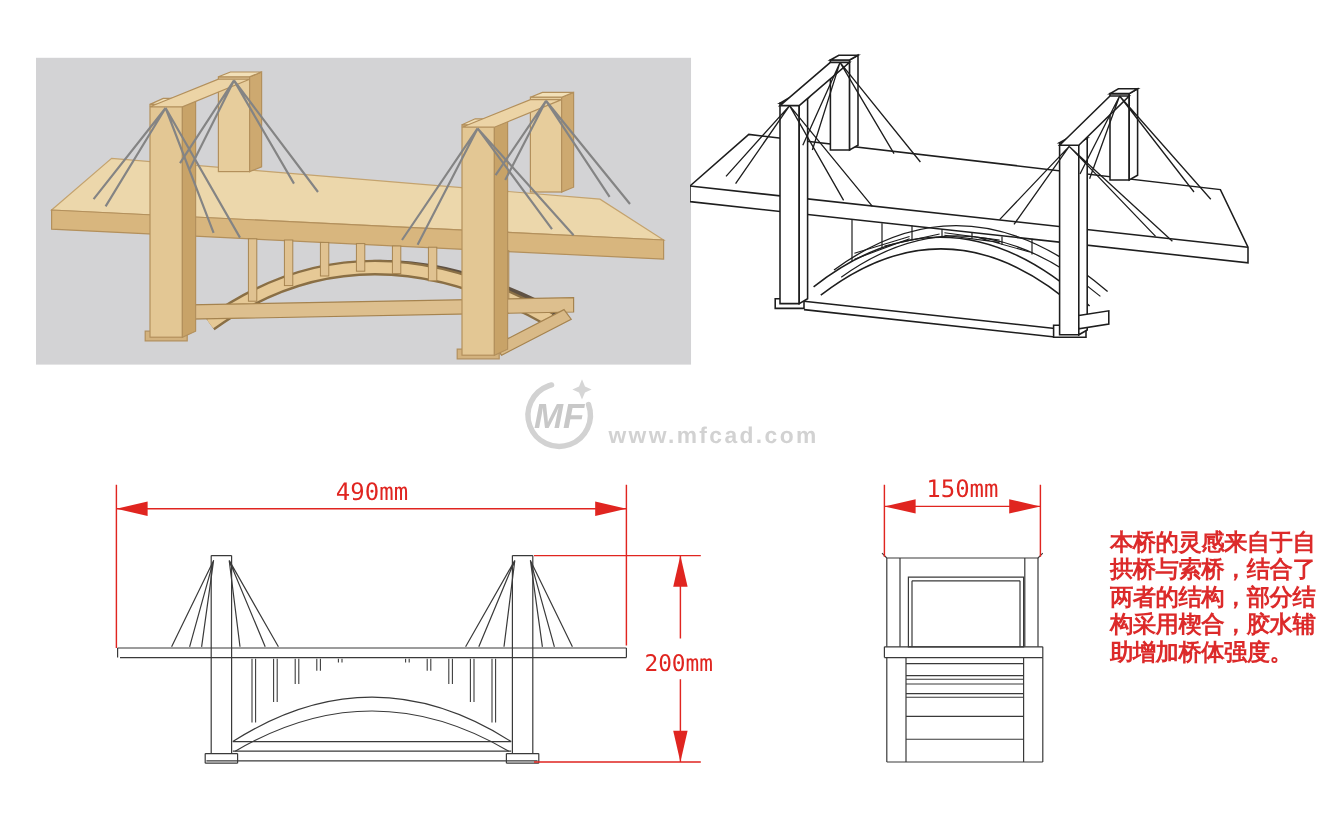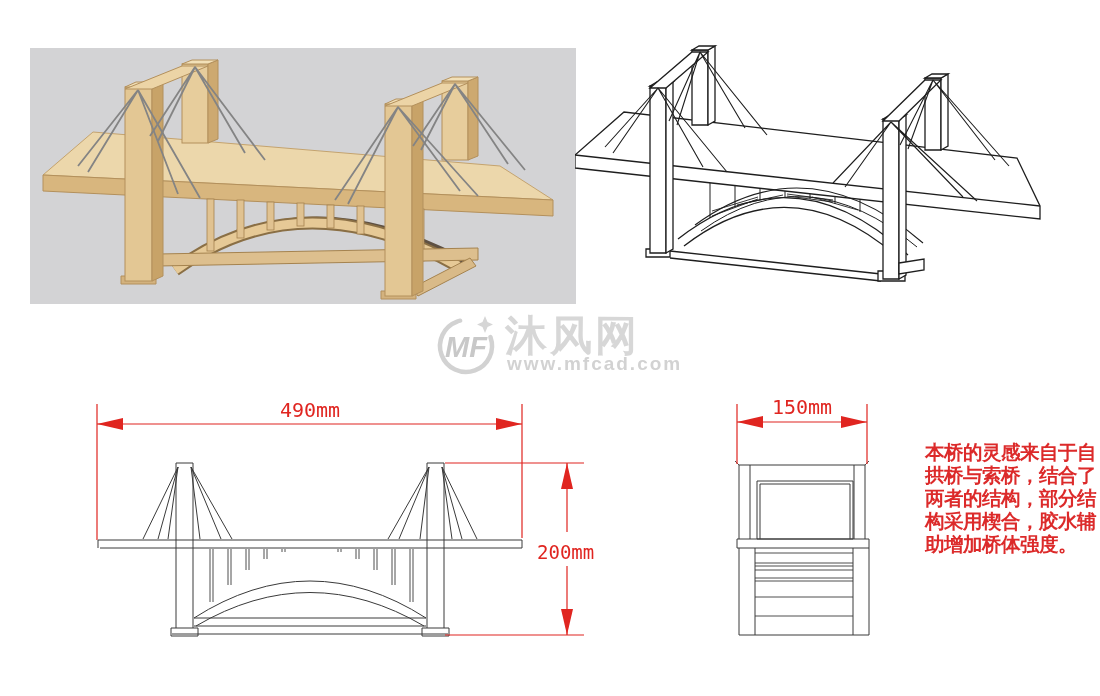--- a/index.html
+++ b/index.html
@@ -123,21 +123,20 @@
   </svg>
 
   <div id="watermark">
     <svg width="66" height="66" viewBox="0 0 66 66" style="position:absolute;left:0;top:2px">
       <g transform="rotate(-20 33 34)">
         <circle cx="33" cy="34" r="26" fill="none" stroke="#d2d2d2" stroke-width="4.5" stroke-dasharray="125 39" stroke-linecap="round"></circle>
       </g>
       <path d="M52,4 L54.5,10 L60,12.5 L54.5,15 L52,21 L49.5,15 L44,12.5 L49.5,10 Z" fill="#d6d6d6"></path>
       <text x="33" y="45" text-anchor="middle" font-size="29" font-weight="bold" font-style="italic" fill="#c8c8c8" font-family="Liberation Sans, sans-serif">MF</text>
     </svg>
-    <div id="wm-cn">沐风网</div>
     <div id="wm-url">www.mfcad.com</div>
   </div>
 
   <svg class="panel" style="left:85px;top:393px" width="515" height="260" viewBox="85 393 515 260">
     <g stroke="#3a3a3a" stroke-width="1" fill="none">
 
       <path d="M98,540 H522 M100,548 H522 M98,540 V548 M522,540 V548"></path>
 
       <path d="M176,463 H193 M176,463 V628 M193,463 V628 M171,628 H198 M171,636 H198 M171,628 V636 M198,628 V636"></path>
       <path d="M427,463 H444 M427,463 V628 M444,463 V628 M422,628 H449 M422,636 H449 M422,628 V636 M449,628 V636"></path>

